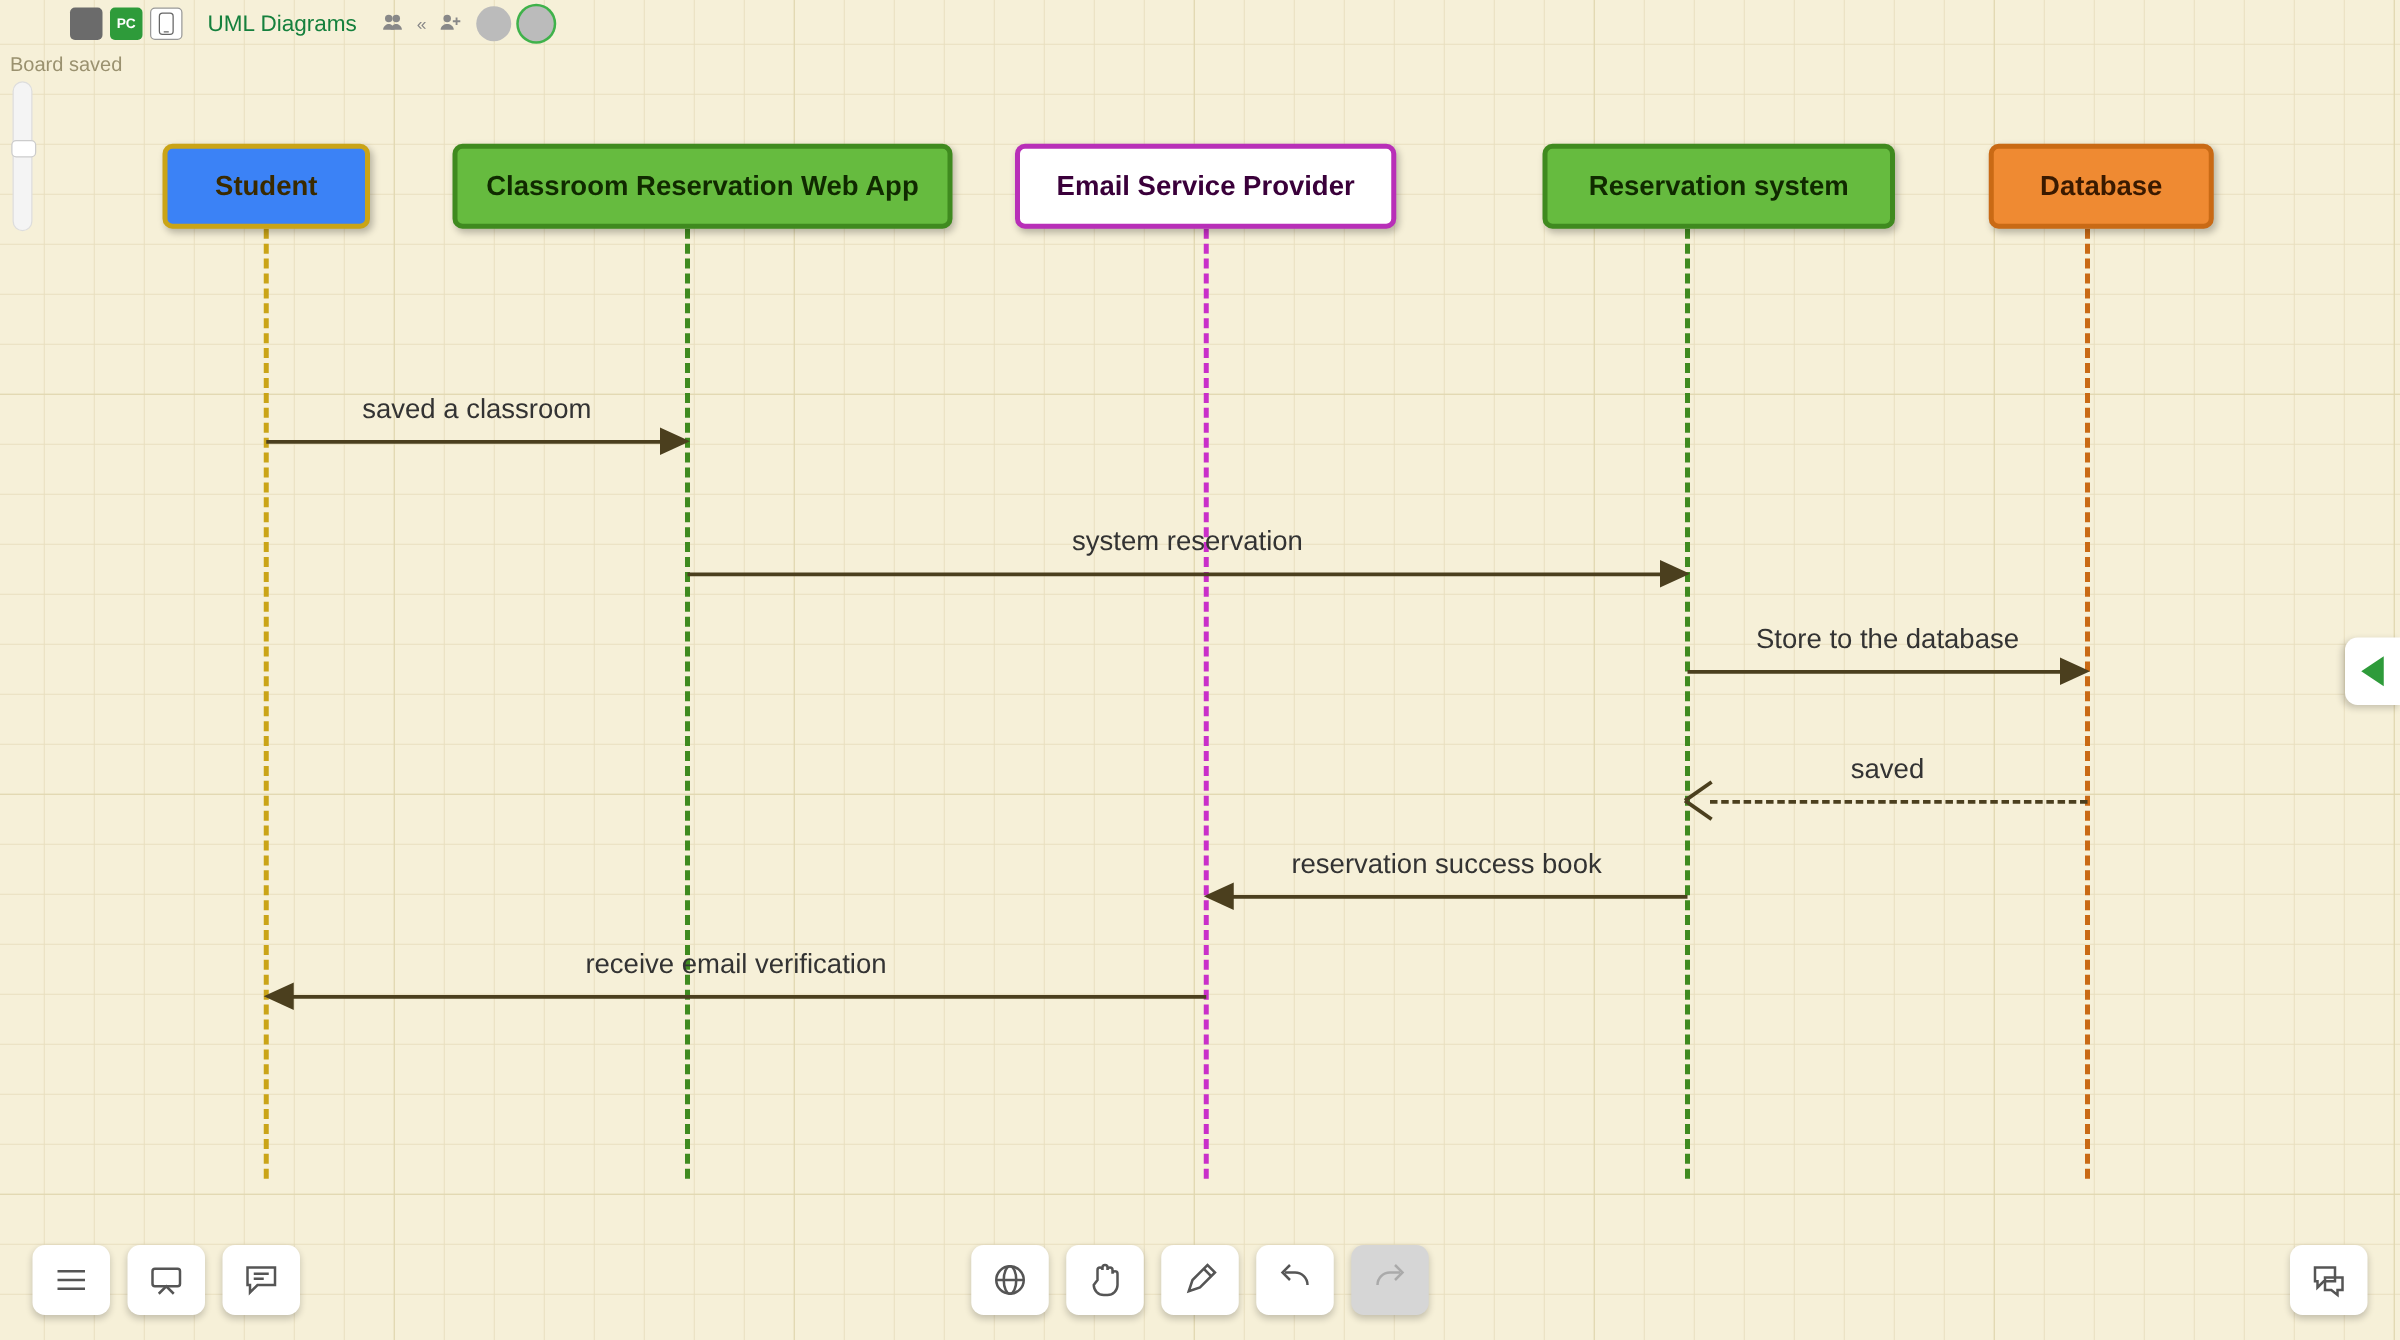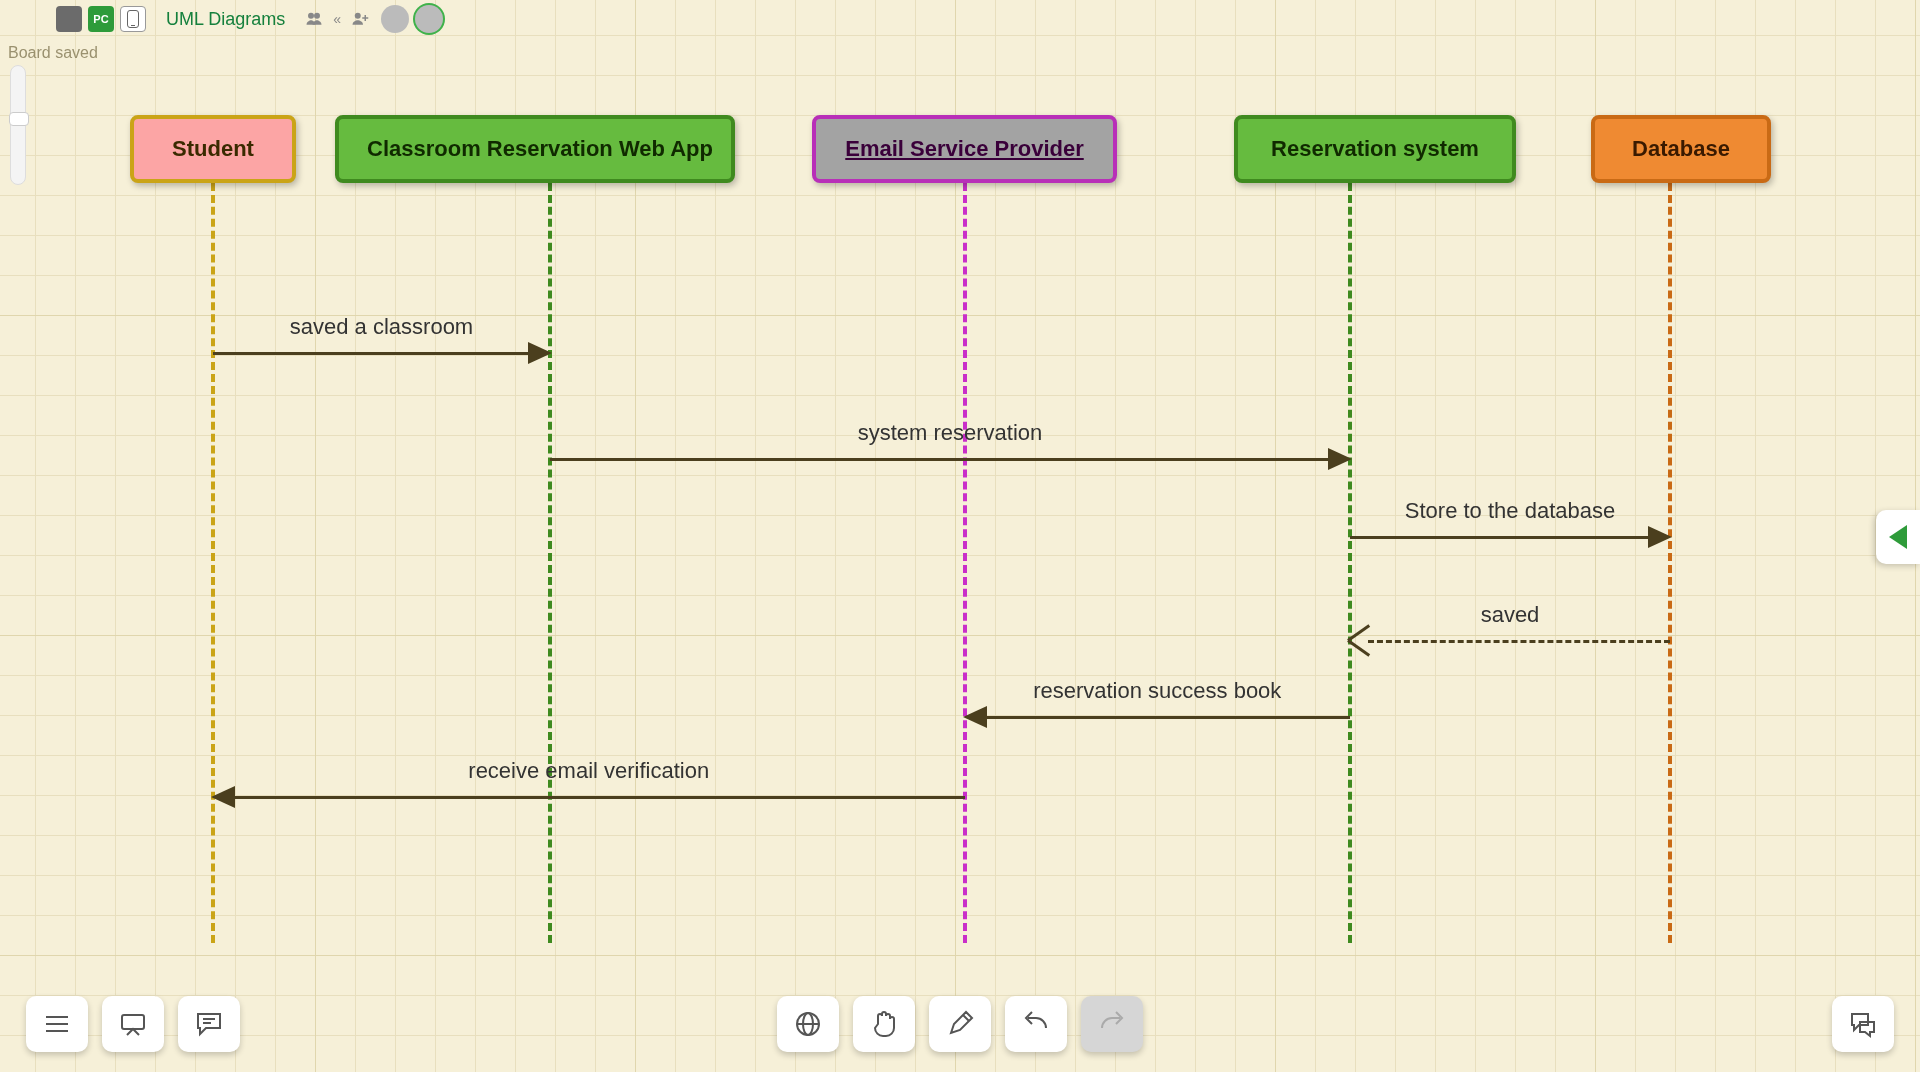--- a/index.html
+++ b/index.html
@@ -34,23 +34,23 @@
   .avatars-right{display:flex;gap:6px;margin-left:6px;}
   .avatars-right .round{width:28px;height:28px;border-radius:50%;background:#bbb;}
   .avatars-right .round.ring{box-shadow:0 0 0 2px #3fb24a;}
   .saved-label{position:absolute;top:44px;left:8px;font-size:16px;color:#9a916f;z-index:50;}
   
   .zoom{position:absolute;top:65px;left:10px;width:16px;height:120px;background:#f4f4f4;border-radius:8px;border:1px solid #ddd;z-index:50;}
   .zoom .handle{position:absolute;top:46px;left:-2px;width:20px;height:14px;background:#fff;border:1px solid #ccc;border-radius:4px;}
   
   .actor{position:absolute;top:115px;height:68px;display:flex;align-items:center;justify-content:center;font-size:22px;font-weight:bold;color:#3a2a00;border-radius:8px;box-shadow:2px 3px 6px rgba(0,0,0,.25);z-index:10;}
   .actor span{padding:0 18px;white-space:nowrap;}
-  .actor.yellow{background:#fca5a5;border:4px solid #caa417;}
+  .actor.yellow{background:#3b82f6;border:4px solid #caa417;}
   .actor.green {background:#66bb3f;border:4px solid #3f8a1f;color:#102a00;}
-  .actor.pink  {background:#a3a3a3;border:4px solid #b82fb8;color:#3a003a;text-decoration:underline;}
+  .actor.pink  {background:#ffffff;border:4px solid #b82fb8;color:#3a003a;}
   .actor.orange{background:#ef8a32;border:4px solid #c96a15;color:#3a1a00;}
   
   .lifeline{position:absolute;top:183px;height:760px;border-left:4px dashed;z-index:5;}
   
   .msg{position:absolute;z-index:15;}
   .msg .label{position:absolute;bottom:12px;left:0;right:0;text-align:center;font-size:22px;color:#333;white-space:nowrap;}
   .msg .line{position:absolute;top:0;height:0;border-top:3px solid var(--arrow);}
   .msg.dashed .line{border-top:3px dashed var(--arrow);}
   .msg .head{position:absolute;top:-10px;width:0;height:0;border-top:11px solid transparent;border-bottom:11px solid transparent;}
   .msg .head.right{right:-2px;border-left:24px solid var(--arrow);}
@@ -111,21 +111,21 @@
 
 <div class="zoom">
     <div class="handle"></div>
   </div>
 
 <div id="diagram">
     <div class="actor yellow" style="left: 130px; width: 166px;">
       <span>Student</span>
     </div>
     <div class="lifeline" style="left: 211px; border-color: rgb(202, 164, 23);"></div>
-    <div class="actor green" style="left: 335px; width: 400px; justify-content: flex-end;">
+    <div class="actor green" style="left: 362px; width: 400px;">
       <span>Classroom Reservation Web App</span>
     </div>
     <div class="lifeline" style="left: 548px; border-color: rgb(63, 138, 31);"></div>
     <div class="actor pink" style="left: 812px; width: 305px;">
       <span>Email Service Provider</span>
     </div>
     <div class="lifeline" style="left: 962.5px; border-color: rgb(201, 47, 201);"></div>
     <div class="actor green" style="left: 1234px; width: 282px;">
       <span>Reservation system</span>
     </div>

